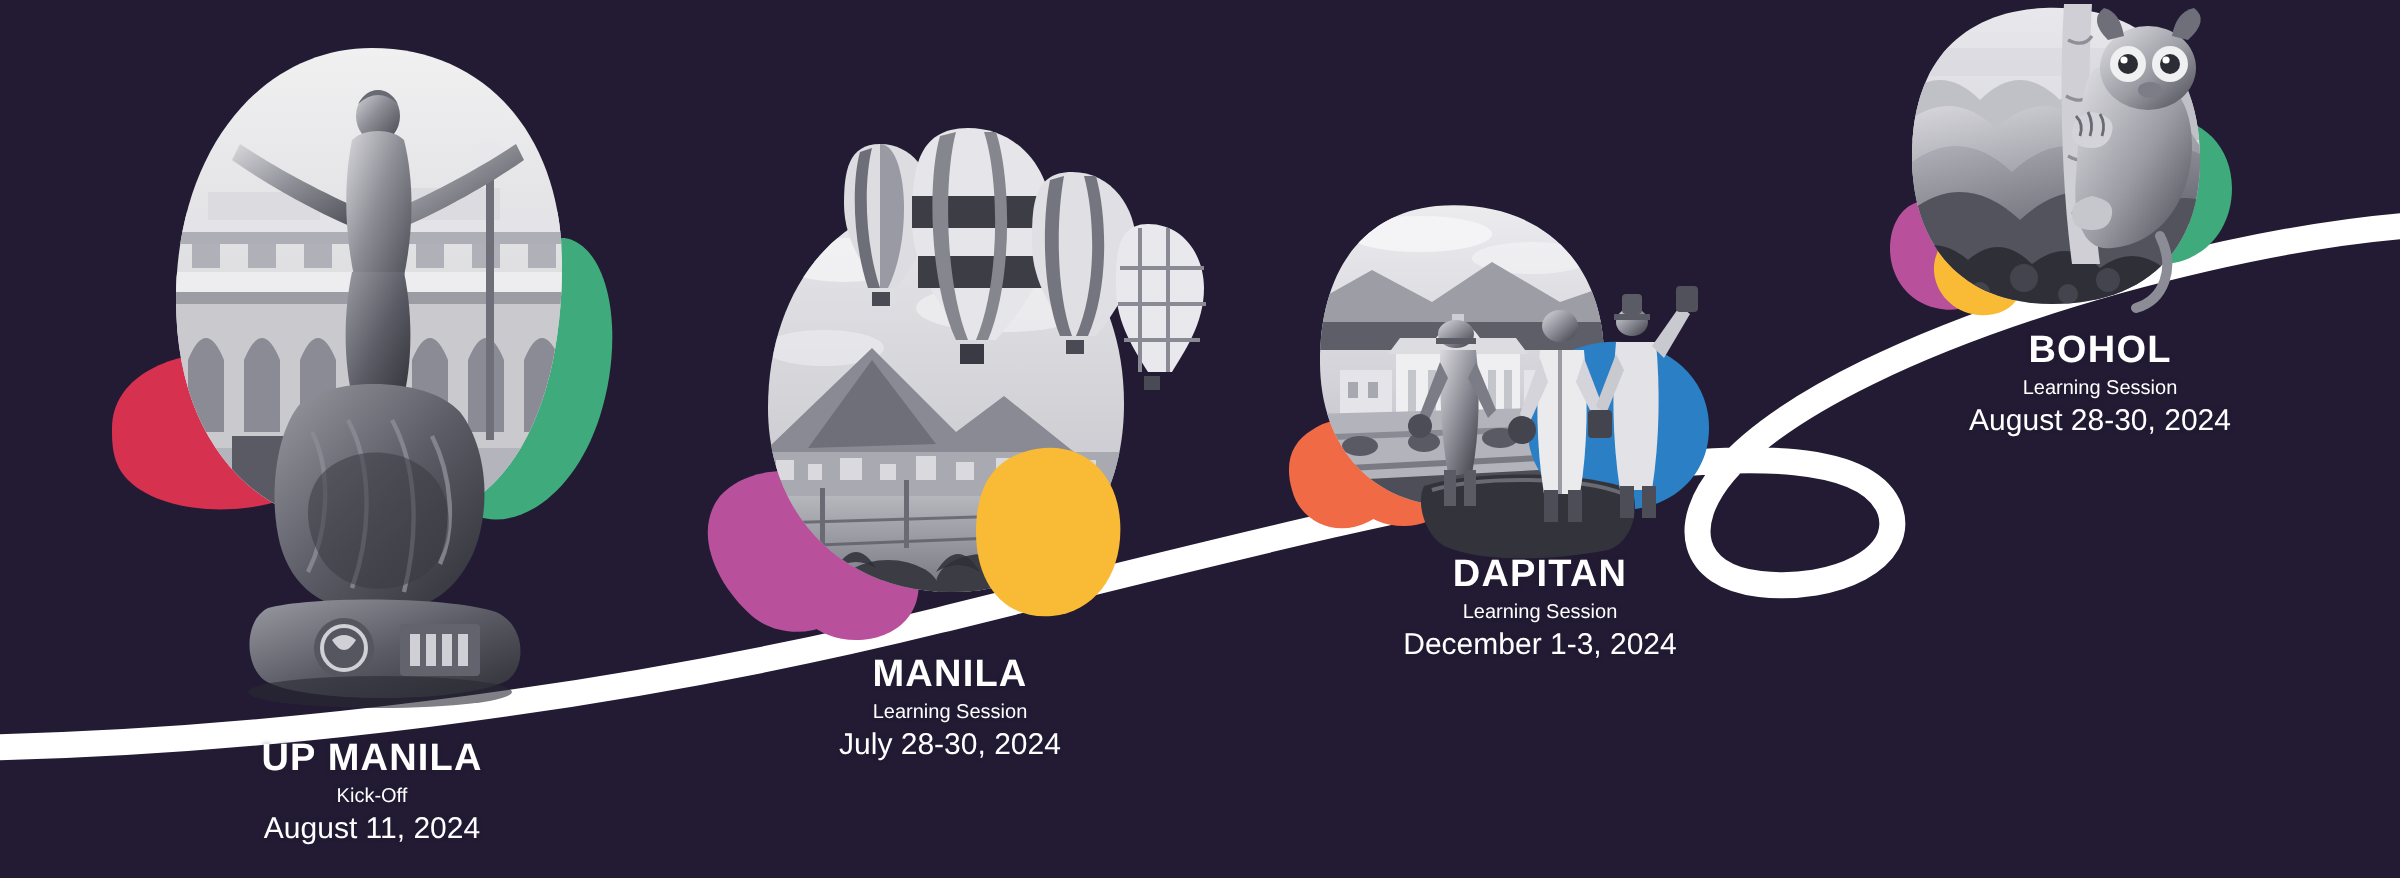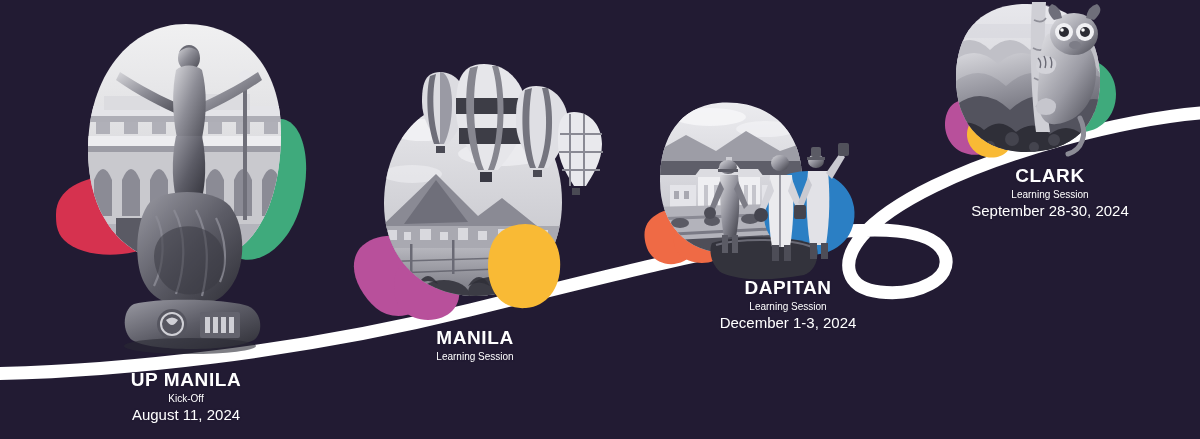--- a/index.html
+++ b/index.html
@@ -74,21 +74,21 @@
   .caption .dates {
     font-size: 15px;
     font-weight: normal;
     line-height: 1.35;
     white-space: nowrap;
   }
 
   
   #caption-up-manila { left: 56px; top: 368px; width: 260px; }
   #caption-clark     { left: 355px; top: 326px; width: 240px; }
-  #caption-dapitan   { left: 673px; top: 276px; width: 230px; }
+  #caption-dapitan   { left: 655px; top: 276px; width: 230px; }
   #caption-bohol     { left: 930px; top: 164px; width: 240px; }
 
   
   #stop-up-manila { left: 38px;  top: 10px;  width: 280px; height: 350px; }
   #stop-clark     { left: 352px; top: 58px;  width: 250px; height: 265px; }
   #stop-dapitan   { left: 640px; top: 95px;  width: 235px; height: 185px; }
   #stop-bohol     { left: 930px; top: 0px;   width: 205px; height: 160px; }
 
   .blob { position: absolute; }
 </style>
@@ -631,27 +631,28 @@
 
   <div class="caption" id="caption-up-manila">
     <div class="city">UP MANILA</div>
     <div class="kind">Kick-Off</div>
     <div class="dates">August 11, 2024</div>
   </div>
 
   <div class="caption" id="caption-clark">
     <div class="city">MANILA</div>
     <div class="kind">Learning Session</div>
+    <div class="dates">July 28-30, 2024</div>
   </div>
 
   <div class="caption" id="caption-dapitan">
     <div class="city">DAPITAN</div>
     <div class="kind">Learning Session</div>
     <div class="dates">December 1-3, 2024</div>
   </div>
 
   <div class="caption" id="caption-bohol">
-    <div class="city">CLARK</div>
+    <div class="city">BOHOL</div>
     <div class="kind">Learning Session</div>
-    <div class="dates">September 28-30, 2024</div>
+    <div class="dates">August 28-30, 2024</div>
   </div>
 
 </div>
 
 </body></html>

